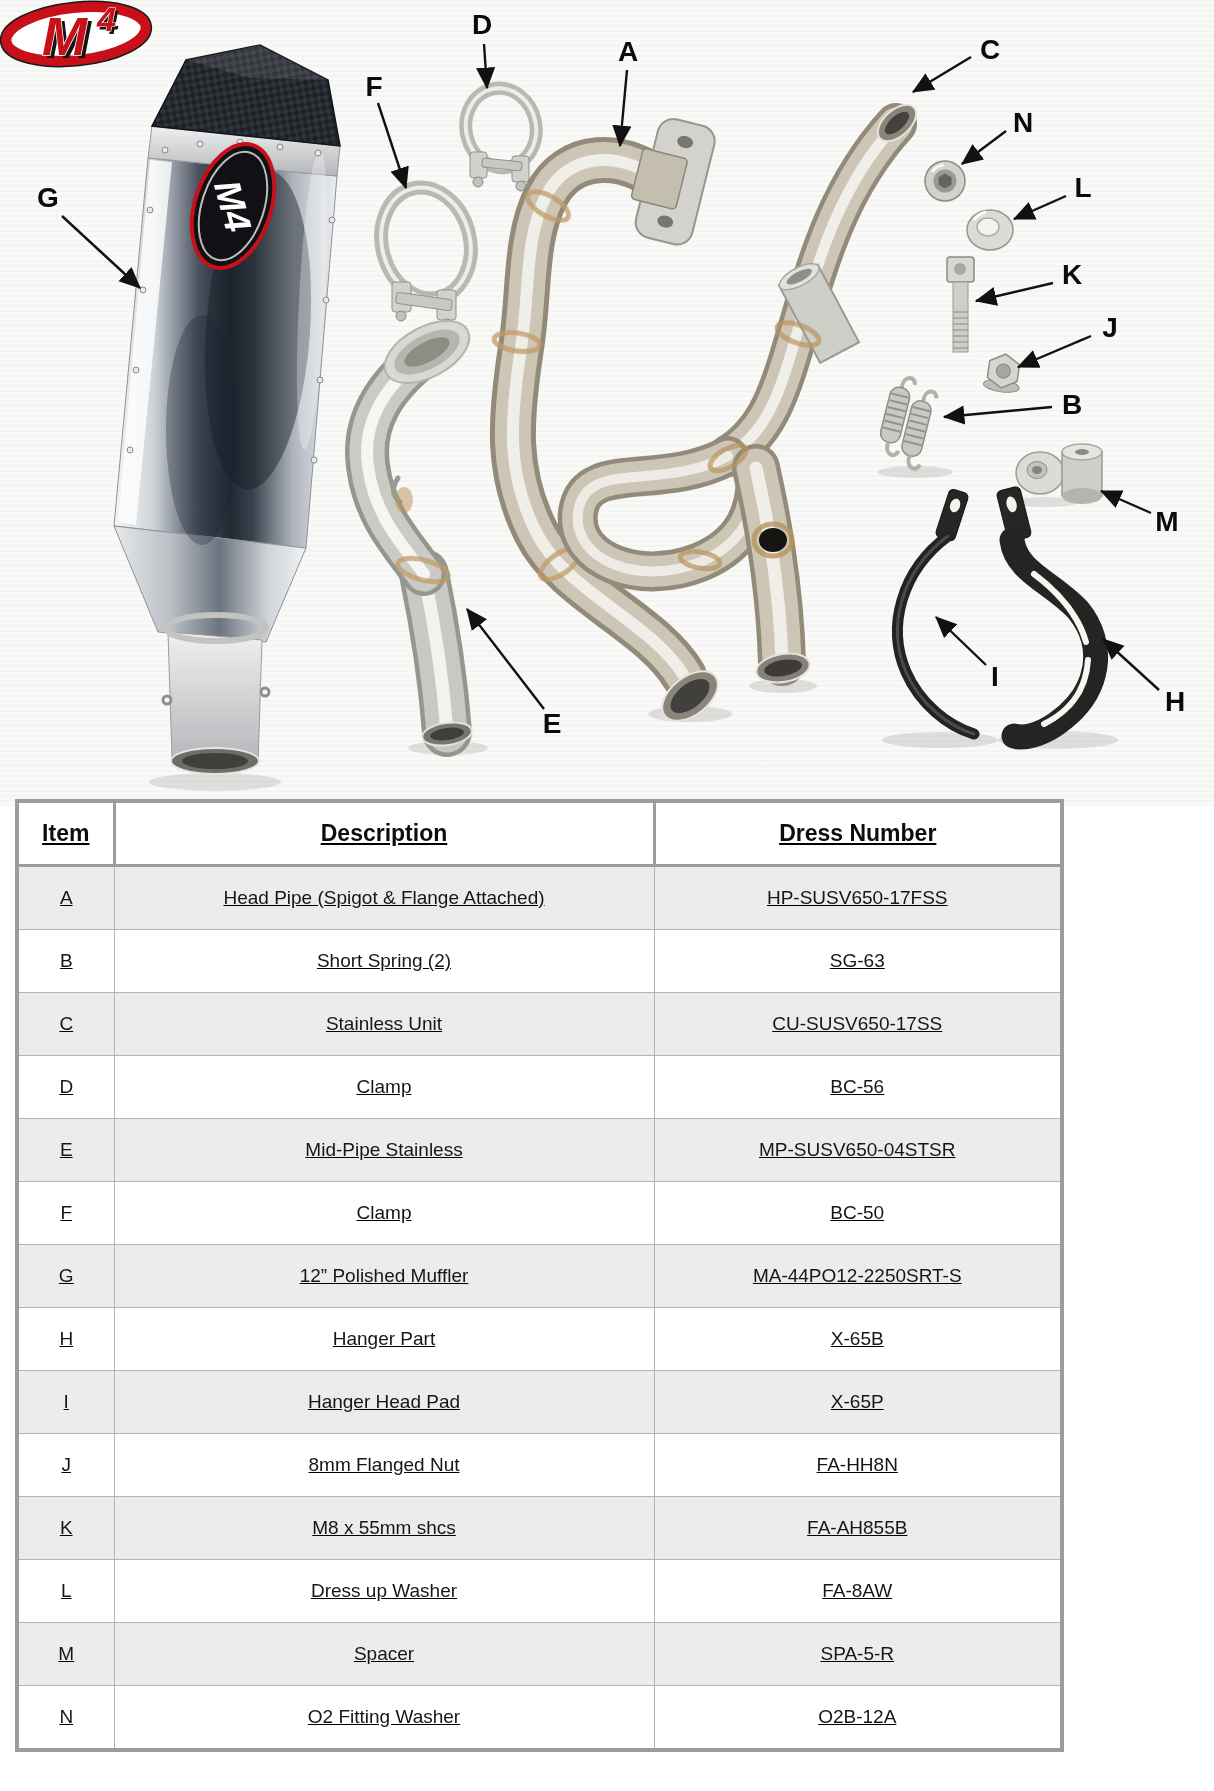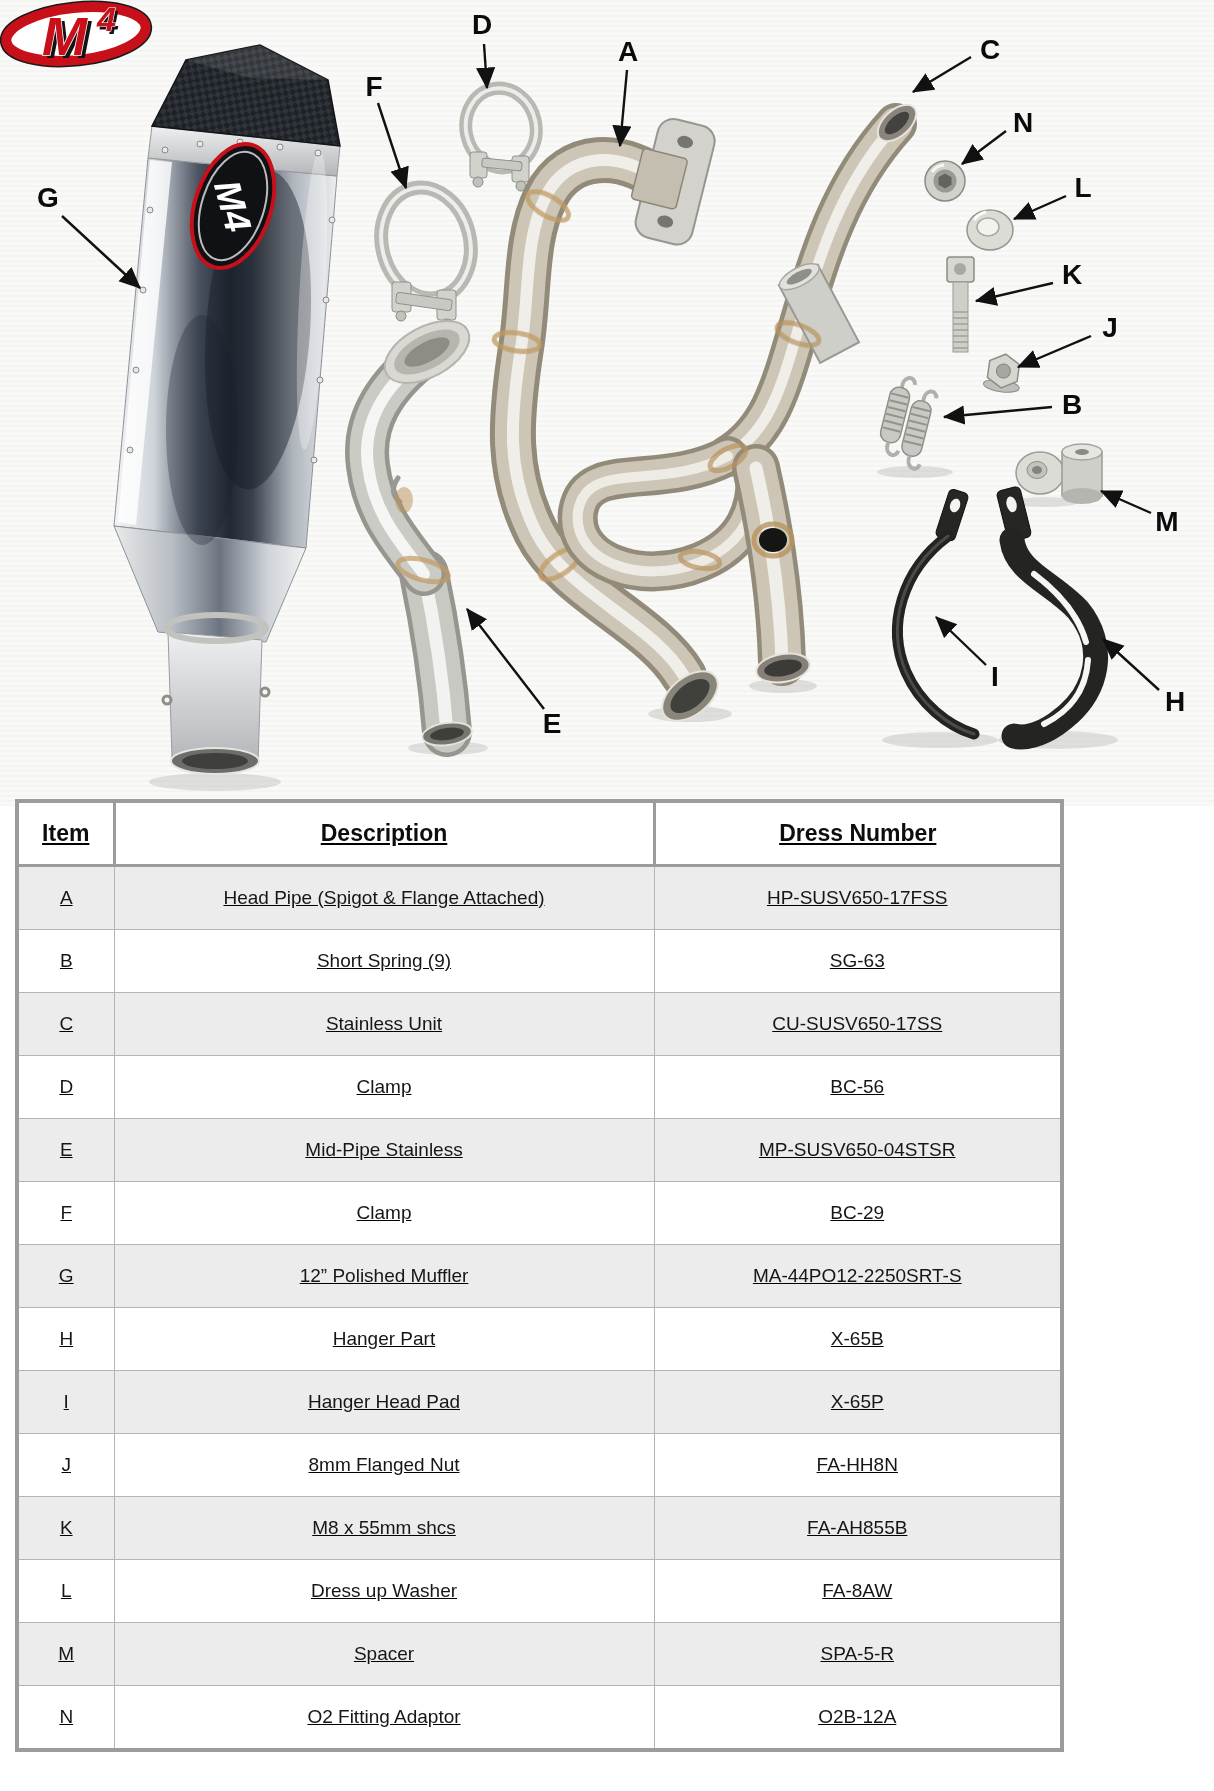--- a/index.html
+++ b/index.html
@@ -361,42 +361,42 @@
         </tr>
       </thead>
       <tbody>
         <tr class="odd">
           <td>A</td>
           <td>Head Pipe (Spigot &amp; Flange Attached)</td>
           <td>HP-SUSV650-17FSS</td>
         </tr>
         <tr>
           <td>B</td>
-          <td>Short Spring (9)</td>
+          <td>Short Spring (2)</td>
           <td>SG-63</td>
         </tr>
         <tr class="odd">
           <td>C</td>
           <td>Stainless Unit</td>
           <td>CU-SUSV650-17SS</td>
         </tr>
         <tr>
           <td>D</td>
           <td>Clamp</td>
           <td>BC-56</td>
         </tr>
         <tr class="odd">
           <td>E</td>
           <td>Mid-Pipe Stainless</td>
           <td>MP-SUSV650-04STSR</td>
         </tr>
         <tr>
           <td>F</td>
           <td>Clamp</td>
-          <td>BC-29</td>
+          <td>BC-50</td>
         </tr>
         <tr class="odd">
           <td>G</td>
           <td>12” Polished Muffler</td>
           <td>MA-44PO12-2250SRT-S</td>
         </tr>
         <tr>
           <td>H</td>
           <td>Hanger Part</td>
           <td>X-65B</td>
@@ -421,19 +421,19 @@
           <td>Dress up Washer</td>
           <td>FA-8AW</td>
         </tr>
         <tr class="odd">
           <td>M</td>
           <td>Spacer</td>
           <td>SPA-5-R</td>
         </tr>
         <tr>
           <td>N</td>
-          <td>O2 Fitting Adaptor</td>
+          <td>O2 Fitting Washer</td>
           <td>O2B-12A</td>
         </tr>
       </tbody>
     </table>
   </div>
 </div>
 
 </body></html>

